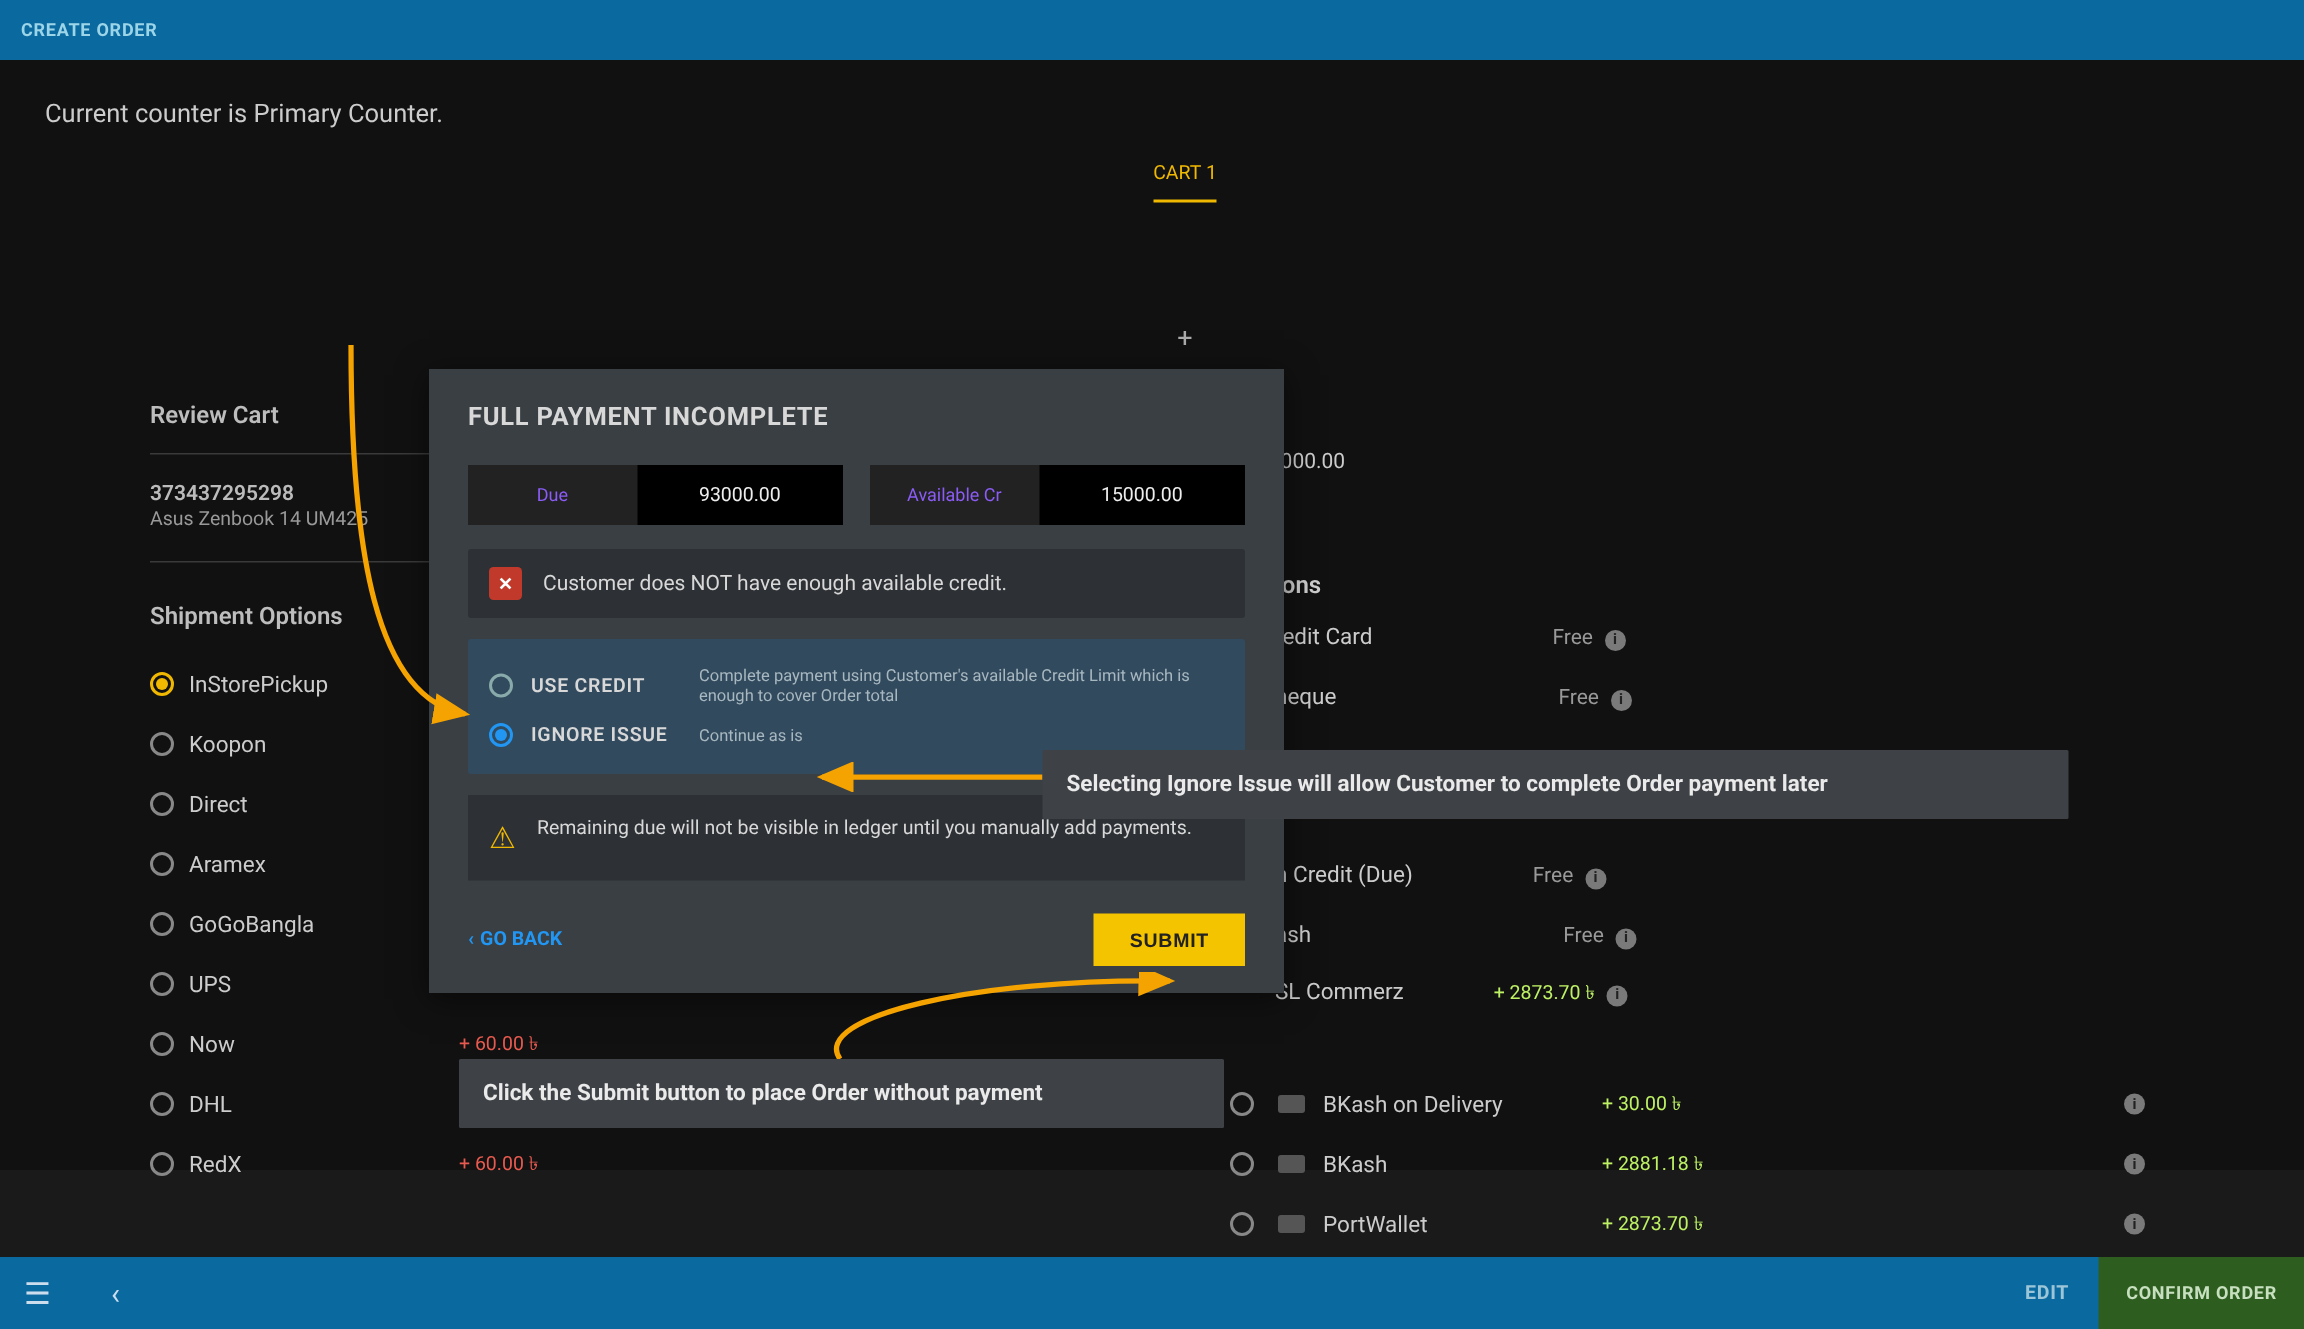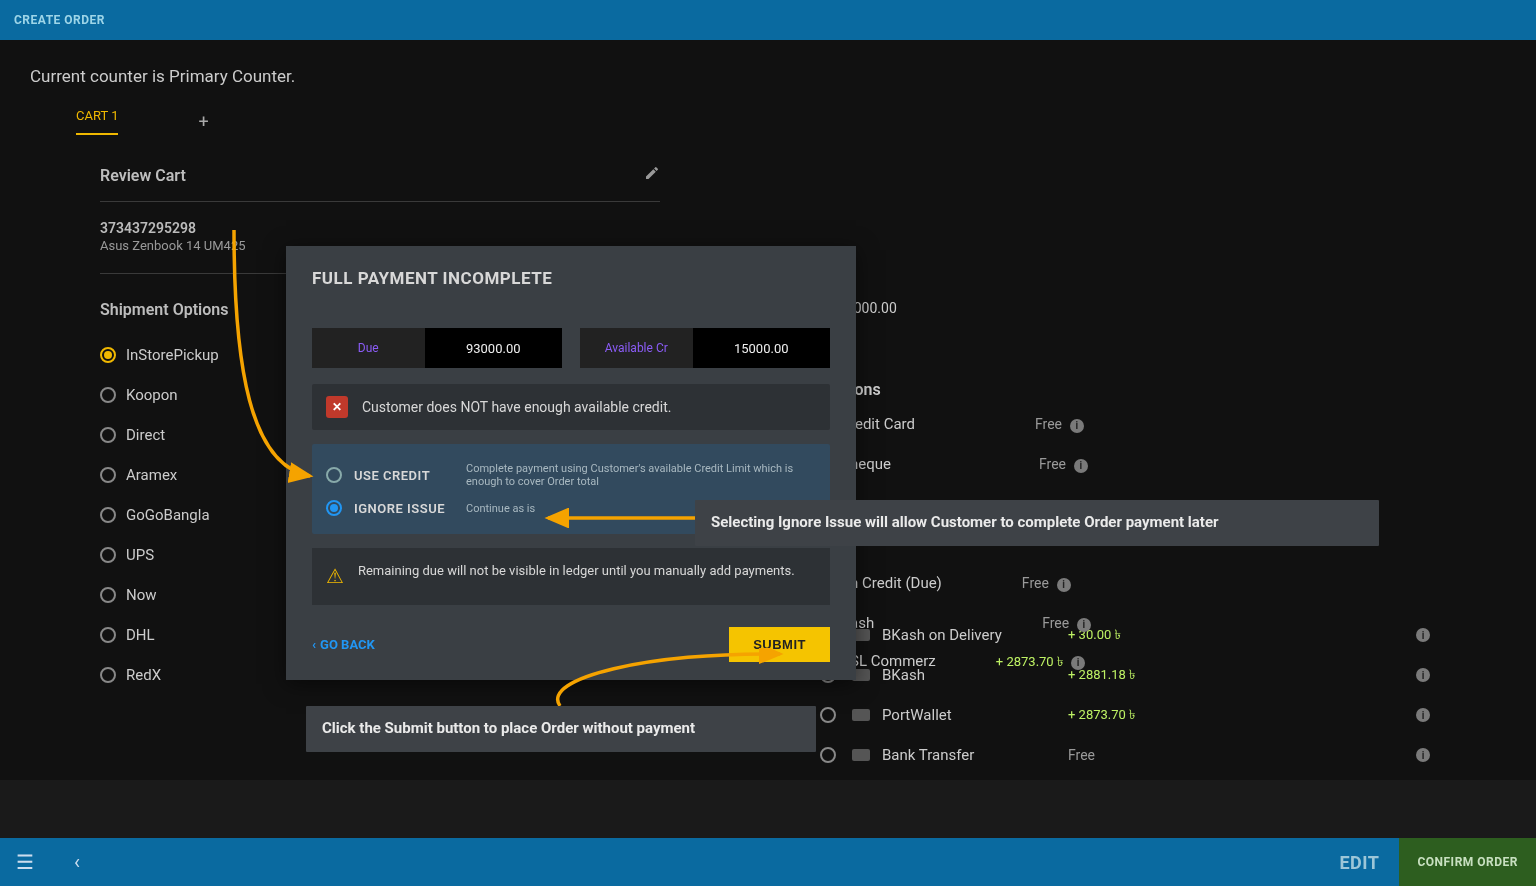--- a/index.html
+++ b/index.html
@@ -1,20 +1,20 @@
 <!DOCTYPE html>
 <html><head>
 <meta charset="utf-8">
 <style>
   * { box-sizing: border-box; margin: 0; padding: 0; }
   html, body { width: 1536px; height: 886px; overflow: hidden; font-family: -apple-system, BlinkMacSystemFont, "Segoe UI", Roboto, sans-serif; background:#1a1a1a; color:#d0d0d0; }
   .topbar { background:#0a6aa0; height:40px; display:flex; align-items:center; padding:0 14px; color:#9dd5e8; font-size:12px; font-weight:700; letter-spacing:.5px; }
   .page { position:relative; height:740px; background:#111; padding:18px 32px 0 28px; }
   .counter-line { font-size:17px; color:#ccc; margin: 8px 0 22px 2px; }
-  .tabs { display:flex; align-items:center; gap:80px; padding-left:48px; }
+  .tabs { display:flex; align-items:center; gap:80px; padding-left:48px;flex-direction:column; }
   .tab { font-size:13px; color:#f0b800; padding-bottom:10px; border-bottom:2px solid #f0b800; }
   .add-tab { color:#aaa; font-size:18px; }
   .main { display:flex; gap:140px; margin-top:30px; padding:0 72px; position:relative; }
   .col { flex:1; min-width:0; }
   .section-title { font-size:16px; color:#bdbdbd; font-weight:600; margin-bottom:16px; display:flex; align-items:center; gap:8px;}
   .radio { width:16px; height:16px; border:2px solid #888; border-radius:50%; flex-shrink:0; display:flex; align-items:center; justify-content:center; }
   .radio.sel { border-color:#f0b800; }
   .radio.sel::after { content:''; width:8px; height:8px; background:#f0b800; border-radius:50%; }
   .pay-free { color:#999; font-size:14px; }
   .pay-cost { color:#bef264; font-size:13px; }
@@ -23,21 +23,21 @@
   .divider { border:none; border-top:1px solid #3a3a3a; margin:8px 0 18px 0; }
   .sku { font-size:14px; color:#bbb; font-weight:600; }
   .pname { font-size:13px; color:#999; margin-top:2px; }
   .ship-row { display:grid; grid-template-columns: 26px 180px auto; align-items:center; height:40px; font-size:15px; color:#ccc;}
   .ship-row .pc { color:#e85a4f; font-size:13px; }
   .pay-row { display:grid; grid-template-columns: 26px 24px 180px auto 20px; align-items:center; height:40px; font-size:15px; color:#ccc; gap:6px;}
   .pay-icon { width:18px; height:12px; background:#555; border-radius:2px; }
 
   .modal { position:absolute; left:286px; top:206px; width:570px; background:#3a3f44; color:#d8d8d8; box-shadow:0 4px 20px rgba(0,0,0,.5); z-index:5;}
   .modal-pad { padding:22px 26px 18px 26px; }
-  .modal h2 { font-size:17px; font-weight:700; letter-spacing:.5px; margin-bottom:40px; }
+  .modal h2 { font-size:17px; font-weight:700; letter-spacing:.5px; margin-bottom:22px; }
   .kv-row { display:flex; gap:18px; margin-bottom:16px; }
   .kv { flex:1; display:flex; background:#000; height:40px; align-items:center; }
   .kv-label { flex:.9; text-align:center; font-size:12px; color:#8b5cf6; background:#222; height:100%; display:flex; align-items:center; justify-content:center;}
   .kv-val { flex:1.1; text-align:center; font-size:13px; color:#eee; }
   .alert { background:#2d3135; padding:12px 14px; display:flex; align-items:center; gap:14px; font-size:14px; border-radius:2px;}
   .err-square { width:22px; height:22px; background:#c0392b; border-radius:3px; display:flex; align-items:center; justify-content:center; color:#fff; font-size:12px; font-weight:700;}
   .option-block { background:#324a5e; margin-top:14px; padding:12px 14px; border-radius:2px;}
   .opt { display:flex; align-items:center; gap:12px; padding:6px 0; }
   .opt .r { width:16px; height:16px; border:2px solid #8aa; border-radius:50%; display:flex; align-items:center; justify-content:center; flex-shrink:0;}
   .opt .r.sel { border-color:#2196f3; }
@@ -50,21 +50,21 @@
   .go-back { color:#2196f3; font-size:13px; font-weight:700; display:flex; align-items:center; gap:4px; cursor:pointer;}
   .submit { background:#f5c400; color:#222; font-size:13px; font-weight:700; padding:10px 24px; border:none; cursor:pointer; letter-spacing:.5px;}
 
   .callout { position:absolute; background:#3e4247; color:#eaeaea; font-size:15px; font-weight:700; padding:12px 16px; line-height:1.45; z-index:8; border-radius:1px;}
   .arrow-svg { position:absolute; z-index:7; pointer-events:none; }
 
   .bottombar { position:absolute; bottom:0; left:0; right:0; height:48px; background:#0a6aa0; display:flex; align-items:center; padding:0 16px; }
   .burger { color:#cde; font-size:20px;}
   .back-chev { color:#cde; font-size:20px; margin-left:40px;}
   .spacer { flex:1; }
-  .edit-btn { color:#9cc6d8; font-size:18px; font-weight:700; letter-spacing:.5px; padding:0 20px;}
+  .edit-btn { color:#9cc6d8; font-size:13px; font-weight:700; letter-spacing:.5px; padding:0 20px;}
   .confirm-btn { background:#2d5e1f; color:#c8e0c0; font-size:12px; font-weight:700; letter-spacing:.5px; height:48px; padding:0 18px; display:flex; align-items:center; margin-right:-16px;}
   .partial-total { color:#ccc; font-size:14px; position:absolute; }
   .payment-options-title { position:absolute; left:836px; top:340px; font-size:16px; color:#ccc; font-weight:600; }
   .credit-card-row-partial { position:absolute; left:850px; top:375px; font-size:15px; color:#ccc;}
   .cheque-row-partial { position:absolute; left:850px; top:415px; font-size:15px; color:#ccc;}
 </style>
 </head>
 <body>
 
 <div class="topbar">

